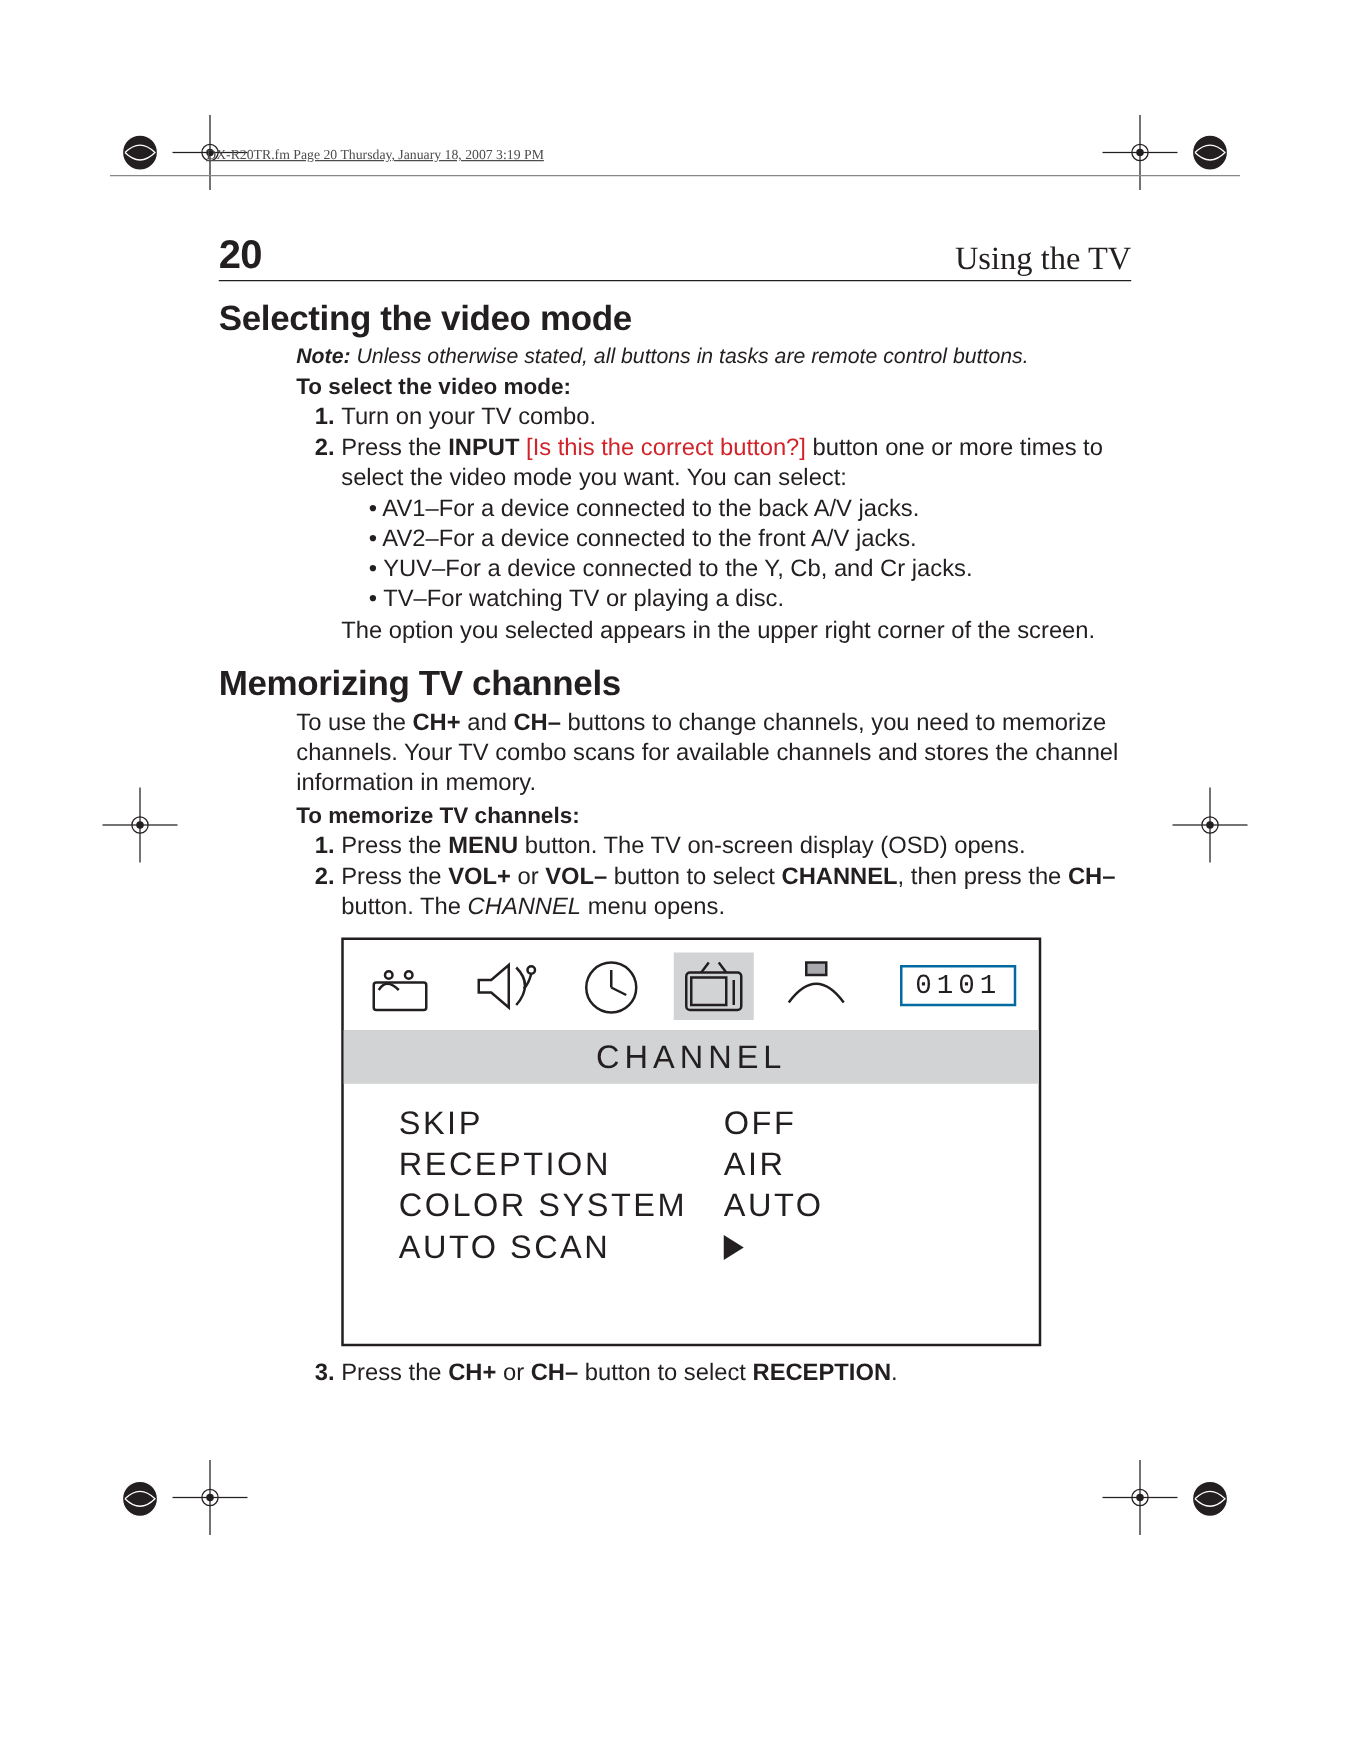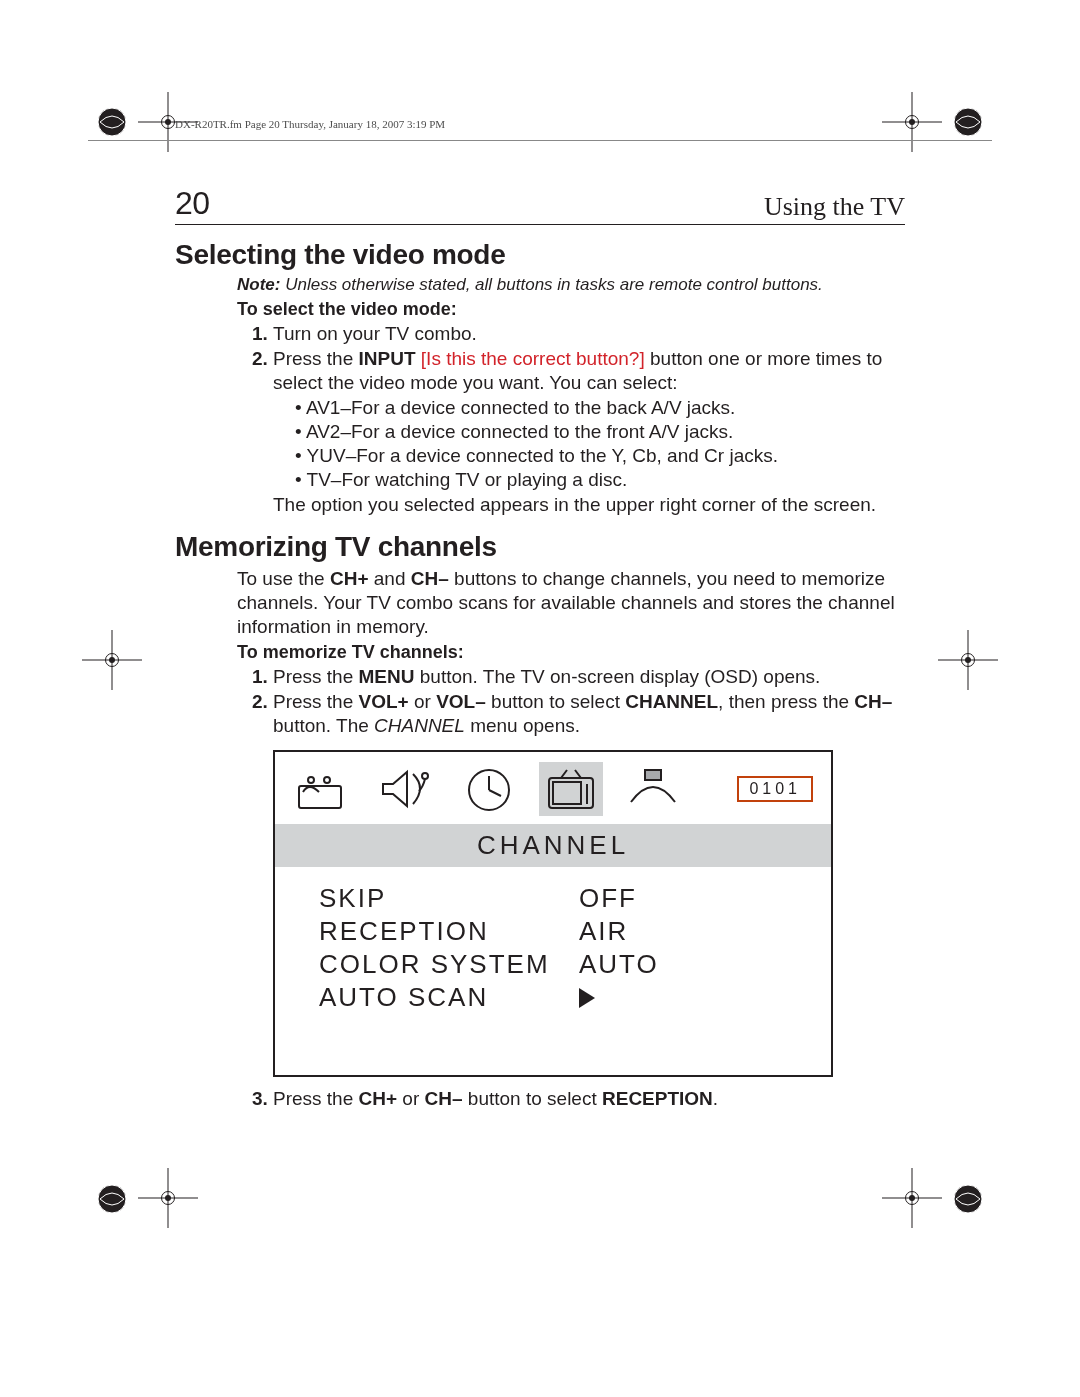--- a/index.html
+++ b/index.html
@@ -47,25 +47,25 @@
   .content {
     position:absolute;
     left:175px; right:175px;
     top:185px;
   }
   .header-rule {
     border-bottom: 1.5px solid #231f20;
     display:flex; justify-content:space-between; align-items:flex-end;
     padding-bottom:2px;
   }
-  .page-num { font-size:32px; font-weight:400; letter-spacing:-0.5px;}
+  .page-num { font-size:32px; font-weight:700; letter-spacing:-0.5px;}
   .running-head { font-size:26px; font-family:"Times New Roman",serif;}
   .foot-note {
-    position:absolute; left:175px; top:118px;
-    font-size:11px; color:#4d4d4d; font-family:"Times New Roman",serif;
+    position:absolute; left:165px; top:118px;
+    font-size:11px; color:#4d4d4d; font-family:"Times New Roman",serif;text-decoration:underline;
   }
   .foot-rule {
     position:absolute; left:88px; right:88px; top:140px;
     border-top:0.5px solid #888;
   }
   h2.section {
     font-size:28px; font-weight:700; margin:14px 0 4px 0;
     letter-spacing:-0.3px;
   }
   .note-line {
@@ -108,24 +108,24 @@
     display:flex; gap:18px; align-items:center;
     padding:10px 18px 8px 18px;
   }
   .osd-icons .slot {
     width:64px; height:54px;
     display:flex; align-items:center; justify-content:center;
   }
   .osd-icons .slot.sel { background:#d1d3d4; }
   .osd-num {
     margin-left:auto;
-    border:2px solid #c2410c;
+    border:2px solid #0369a1;
     padding:2px 10px;
-    font-family:Liberation Sans, sans-serif;
-    font-size:16px; letter-spacing:4px;
+    font-family:Liberation Mono, monospace;
+    font-size:22px; letter-spacing:4px;
   }
   .osd-title-bar {
     background:#d1d3d4;
     text-align:center;
     font-size:26px; letter-spacing:4px;
     padding:6px 0;
     font-family:"Arial",sans-serif;
   }
   .osd-rows {
     padding:16px 24px 60px 24px;

